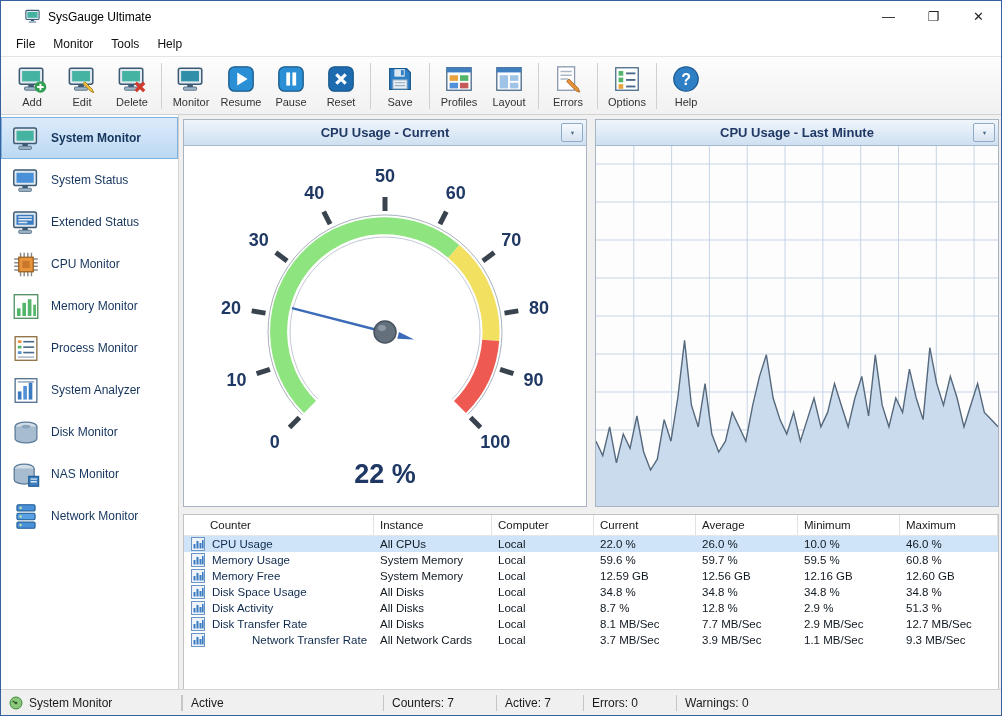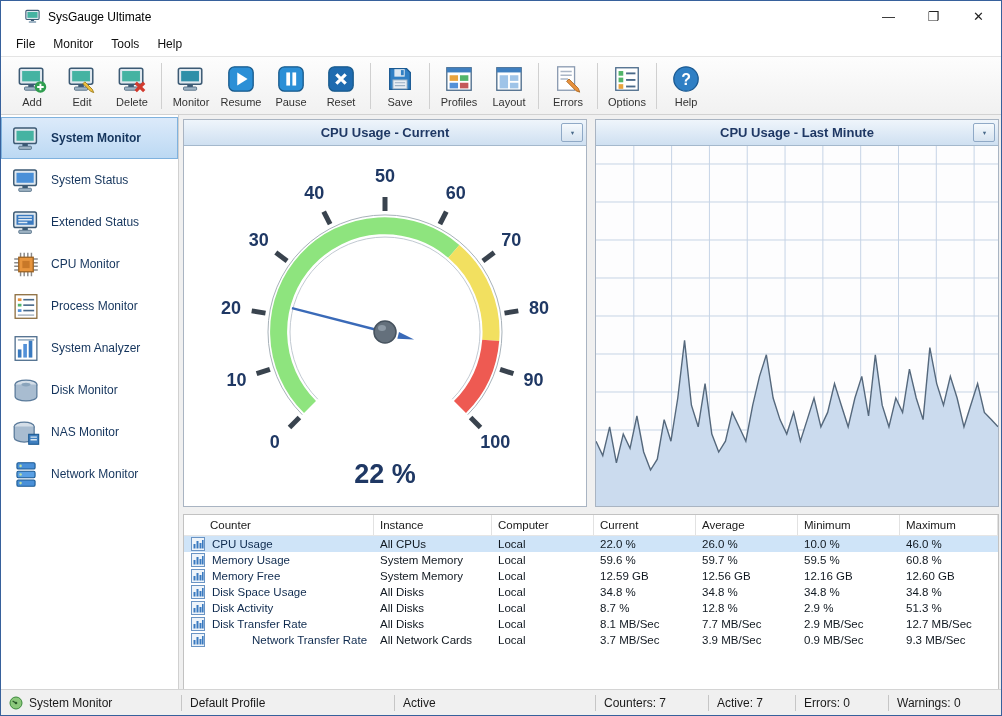--- a/index.html
+++ b/index.html
@@ -267,20 +267,30 @@
             </svg></span>
           <span class="side-label">Extended Status</span>
         </div>
         <div class="side-item">
           <span class="side-icon"><svg viewBox="0 0 32 32">
               <path d="M10 3v5 M14 3v5 M18 3v5 M22 3v5 M10 24v5 M14 24v5 M18 24v5 M22 24v5 M3 10h5 M3 14h5 M3 18h5 M3 22h5 M24 10h5 M24 14h5 M24 18h5 M24 22h5" stroke="#8a8a8a" stroke-width="1.6"></path>
               <rect x="8" y="8" width="16" height="16" fill="#e8953d" stroke="#9a6020" stroke-width="1.4"></rect>
               <rect x="12" y="12" width="8" height="8" fill="#c87828"></rect>
             </svg></span>
           <span class="side-label">CPU Monitor</span>
+        </div>
+        <div class="side-item">
+          <span class="side-icon"><svg viewBox="0 0 32 32">
+              <rect x="3" y="3" width="26" height="26" fill="#fff" stroke="#4a8a5a" stroke-width="1.4"></rect>
+              <rect x="6" y="18" width="4" height="8.5" fill="#52b56a"></rect>
+              <rect x="12" y="12" width="4" height="14.5" fill="#52b56a"></rect>
+              <rect x="18" y="8" width="4" height="18.5" fill="#52b56a"></rect>
+              <rect x="24" y="14" width="3" height="12.5" fill="#52b56a"></rect>
+            </svg></span>
+          <span class="side-label">Memory Monitor</span>
         </div>
         <div class="side-item">
           <span class="side-icon"><svg viewBox="0 0 32 32">
               <rect x="4" y="3" width="24" height="26" fill="#fff" stroke="#8a6a3a" stroke-width="1.4"></rect>
               <rect x="7" y="7" width="4" height="3" fill="#e8913d"></rect>
               <path d="M13 8.5h12" stroke="#4a6a8a" stroke-width="1.8"></path>
               <rect x="7" y="13" width="4" height="3" fill="#52b56a"></rect>
               <path d="M13 14.5h12" stroke="#4a6a8a" stroke-width="1.8"></path>
               <rect x="7" y="19" width="4" height="3" fill="#5290d8"></rect>
               <path d="M13 20.5h12" stroke="#4a6a8a" stroke-width="1.8"></path>
@@ -554,43 +564,40 @@
                     <rect x="8.5" y="6" width="2" height="5.5" fill="#3a7ac0"></rect>
                     <rect x="11" y="3" width="1.6" height="8.5" fill="#3a7ac0"></rect>
                   </svg>
                 </span>
                 <span>Network Transfer Rate</span>
               </div>
               <div class="tbl-cell" style="width: 118px;">All Network Cards</div>
               <div class="tbl-cell" style="width: 102px;">Local</div>
               <div class="tbl-cell" style="width: 102px;">3.7 MB/Sec</div>
               <div class="tbl-cell" style="width: 102px;">3.9 MB/Sec</div>
-              <div class="tbl-cell" style="width: 102px;">0.9 MB/Sec</div>
+              <div class="tbl-cell" style="width: 102px;">1.1 MB/Sec</div>
               <div class="tbl-cell" style="width: auto; flex: 1 1 0%;">9.3 MB/Sec</div>
             </div>
           </div>
       </div>
     </div>
   </div>
 
   <div class="statusbar" id="statusbar">
       <div class="sb-seg" style="width: 180px;">
         <span class="sb-icon">
           <svg viewBox="0 0 14 14">
             <circle cx="7" cy="7" r="6" fill="#8cc87c" stroke="#3a8a3a"></circle>
             <path d="M7 7 L3.6 5" stroke="#2a5a2a" stroke-width="1.4"></path>
             <circle cx="7" cy="7" r="1.3" fill="#2a5a2a"></circle>
           </svg>
         </span>
         <span>System Monitor</span>
       </div>
       <div class="sb-div"></div>
-      <div class="sb-seg" style="width: 212px;">
-        <span>Default Profile</span>
-      </div>
       <div class="sb-div"></div>
       <div class="sb-seg" style="width: 200px;">
         <span>Active</span>
       </div>
       <div class="sb-div"></div>
       <div class="sb-seg" style="width: 112px;">
         <span>Counters: 7</span>
       </div>
       <div class="sb-div"></div>
       <div class="sb-seg" style="width: 86px;">

